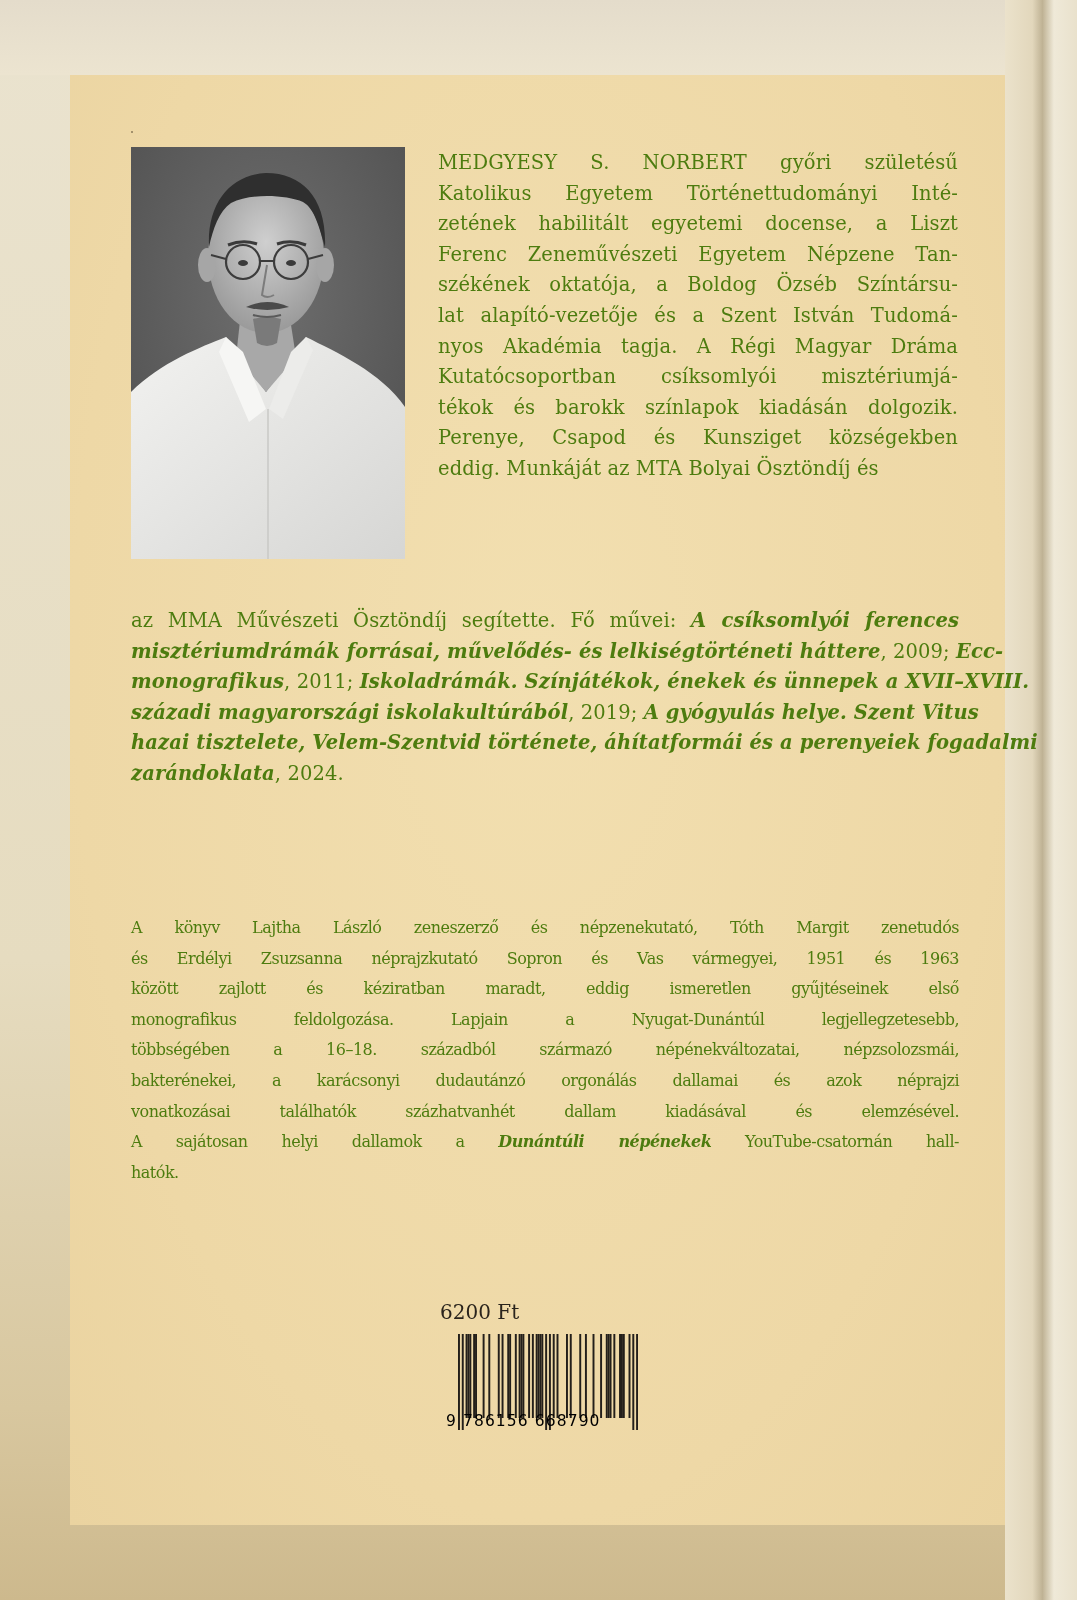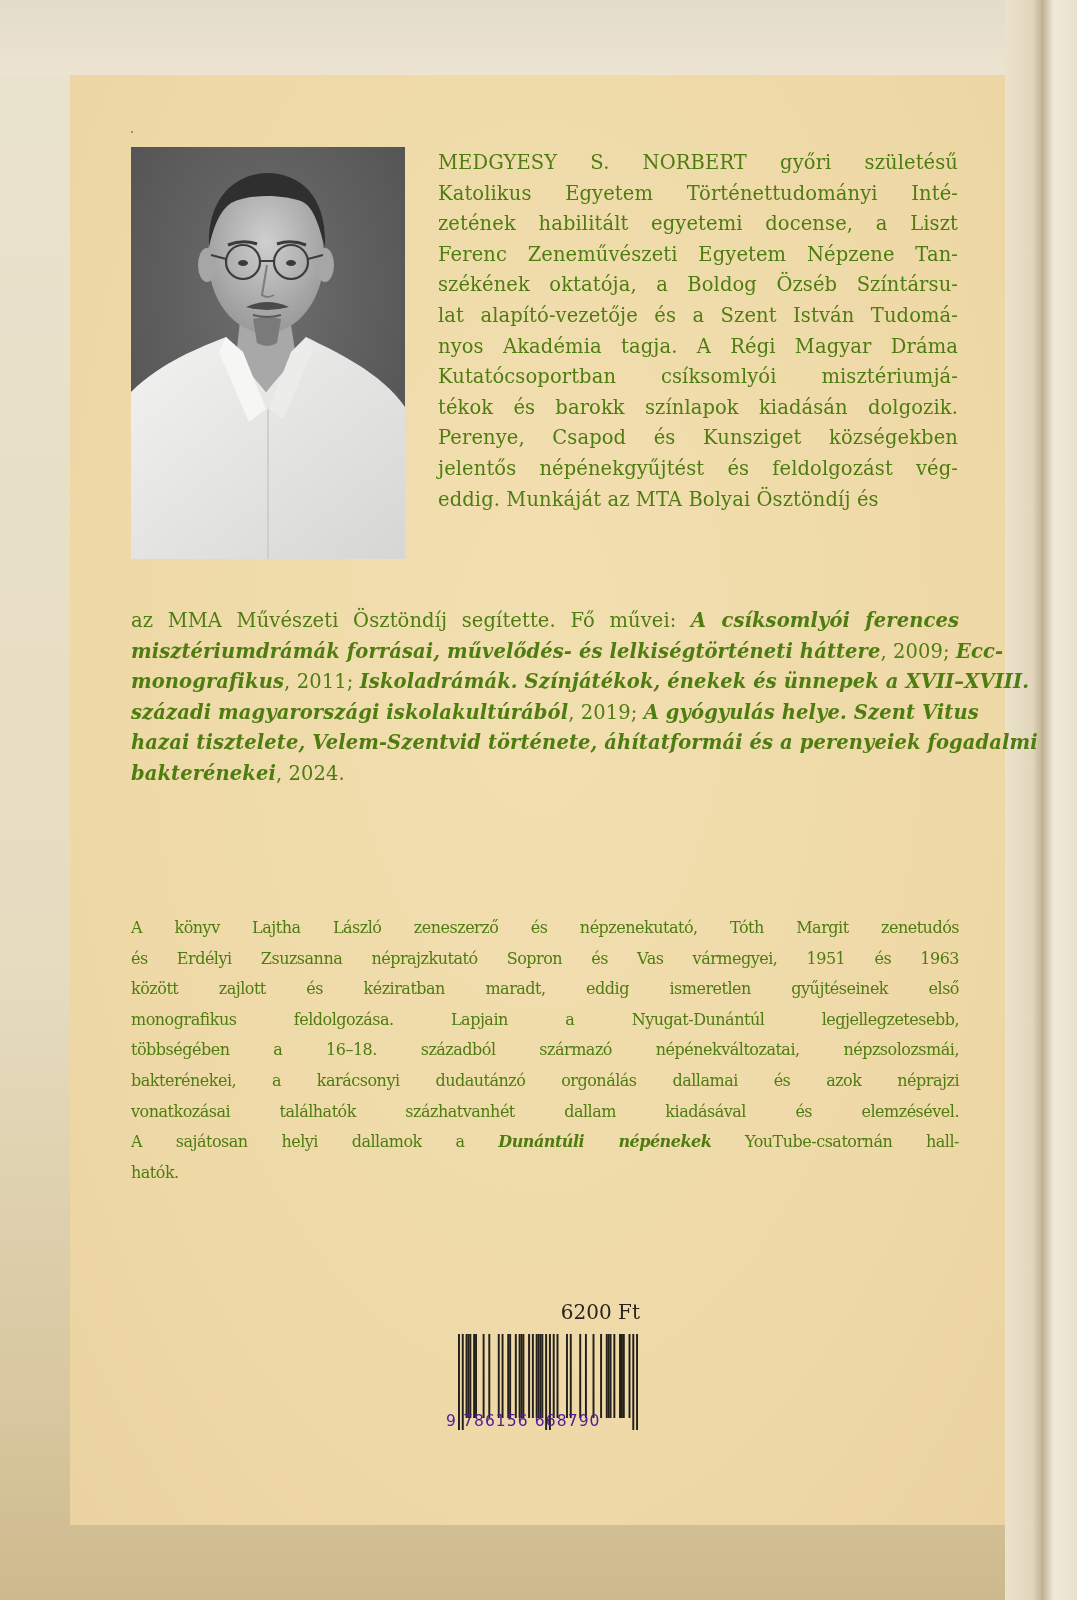--- a/index.html
+++ b/index.html
@@ -41,30 +41,30 @@
     }
     .bio-right .line, .bio-full .line, .desc .line { display: block; white-space: nowrap; text-align: justify; text-align-last: justify; }
     .bio-right .line.last { text-align-last: left; }
     .bio-full { left: 131px; top: 606px; width: 828px; }
     .bio-full .line.last { text-align-last: left; }
     .desc { left: 131px; top: 913px; width: 828px; font-size: 16px; letter-spacing: -0.5px; }
     .desc .line.last { text-align-last: left; }
     i { font-style: italic; font-weight: bold; }
 
     .price {
-      position: absolute; left: 440px; top: 1300px; width: 200px; text-align: right;
+      position: absolute; left: 440px; top: 1300px; width: 200px; text-align: left;
       font-size: 20px; color: #2a241c;
     }
     .barcode {
       position: absolute; left: 458px; top: 1334px; width: 180px; height: 96px;
     }
     .barcode-digits {
       position: absolute; left: 446px; top: 1412px; width: 200px;
       font-family: "DejaVu Sans", sans-serif; font-size: 15.5px; letter-spacing: 1.1px;
-      color: #4c1d95; white-space: pre;
+      color: #000000; white-space: pre;
     }
     .speck { position: absolute; width: 2px; height: 2px; background: #8a7a5a; border-radius: 1px; }
   </style>
 </head>
 <body>
 
 <div class="cover-bg"></div>
 <div class="top-strip"></div>
 <div class="spine-edge"></div>
 
@@ -129,30 +129,29 @@
     <span class="line"><span>MEDGYESY S. NORBERT győri születésű</span></span>
     <span class="line"><span>Katolikus Egyetem Történettudományi Inté-</span></span>
     <span class="line"><span>zetének habilitált egyetemi docense, a Liszt</span></span>
     <span class="line"><span>Ferenc Zeneművészeti Egyetem Népzene Tan-</span></span>
     <span class="line"><span>székének oktatója, a Boldog Özséb Színtársu-</span></span>
     <span class="line"><span>lat alapító-vezetője és a Szent István Tudomá-</span></span>
     <span class="line"><span>nyos Akadémia tagja. A Régi Magyar Dráma</span></span>
     <span class="line"><span>Kutatócsoportban csíksomlyói misztériumjá-</span></span>
     <span class="line"><span>tékok és barokk színlapok kiadásán dolgozik.</span></span>
     <span class="line"><span>Perenye, Csapod és Kunsziget községekben</span></span>
-    <span class="line"><span>jelentős népénekgyűjtést és feldolgozást vég-</span></span>
     <span class="line last"><span>eddig. Munkáját az MTA Bolyai Ösztöndíj és</span></span>
   </div>
 <div class="text-block bio-full" id="bio-full">
     <span class="line"><span>az MMA Művészeti Ösztöndíj segítette. Fő művei: </span><i>A csíksomlyói ferences</i></span>
     <span class="line"><i>misztériumdrámák forrásai, művelődés- és lelkiségtörténeti háttere</i><span>, 2009; </span><i>Ecc-</i></span>
     <span class="line"><i>monografikus</i><span>, 2011; </span><i>Iskoladrámák. Színjátékok, énekek és ünnepek a XVII–XVIII.</i></span>
     <span class="line"><i>századi magyarországi iskolakultúrából</i><span>, 2019; </span><i>A gyógyulás helye. Szent Vitus</i></span>
     <span class="line"><i>hazai tisztelete, Velem-Szentvid története, áhítatformái és a perenyeiek fogadalmi</i></span>
-    <span class="line last"><i>bakterénekei</i><span>, 2024.</span></span>
+    <span class="line last"><i>zarándoklata</i><span>, 2024.</span></span>
   </div>
 <div class="text-block desc" id="desc">
     <span class="line"><span>A könyv Lajtha László zeneszerző és népzenekutató, Tóth Margit zenetudós</span></span>
     <span class="line"><span>és Erdélyi Zsuzsanna néprajzkutató Sopron és Vas vármegyei, 1951 és 1963</span></span>
     <span class="line"><span>között zajlott és kéziratban maradt, eddig ismeretlen gyűjtéseinek első</span></span>
     <span class="line"><span>monografikus feldolgozása. Lapjain a Nyugat-Dunántúl legjellegzetesebb,</span></span>
     <span class="line"><span>többségében a 16–18. századból származó népénekváltozatai, népzsolozsmái,</span></span>
     <span class="line"><span>bakterénekei, a karácsonyi dudautánzó orgonálás dallamai és azok néprajzi</span></span>
     <span class="line"><span>vonatkozásai találhatók százhatvanhét dallam kiadásával és elemzésével.</span></span>
     <span class="line"><span>A sajátosan helyi dallamok a </span><i>Dunántúli népénekek</i><span> YouTube-csatornán hall-</span></span>

